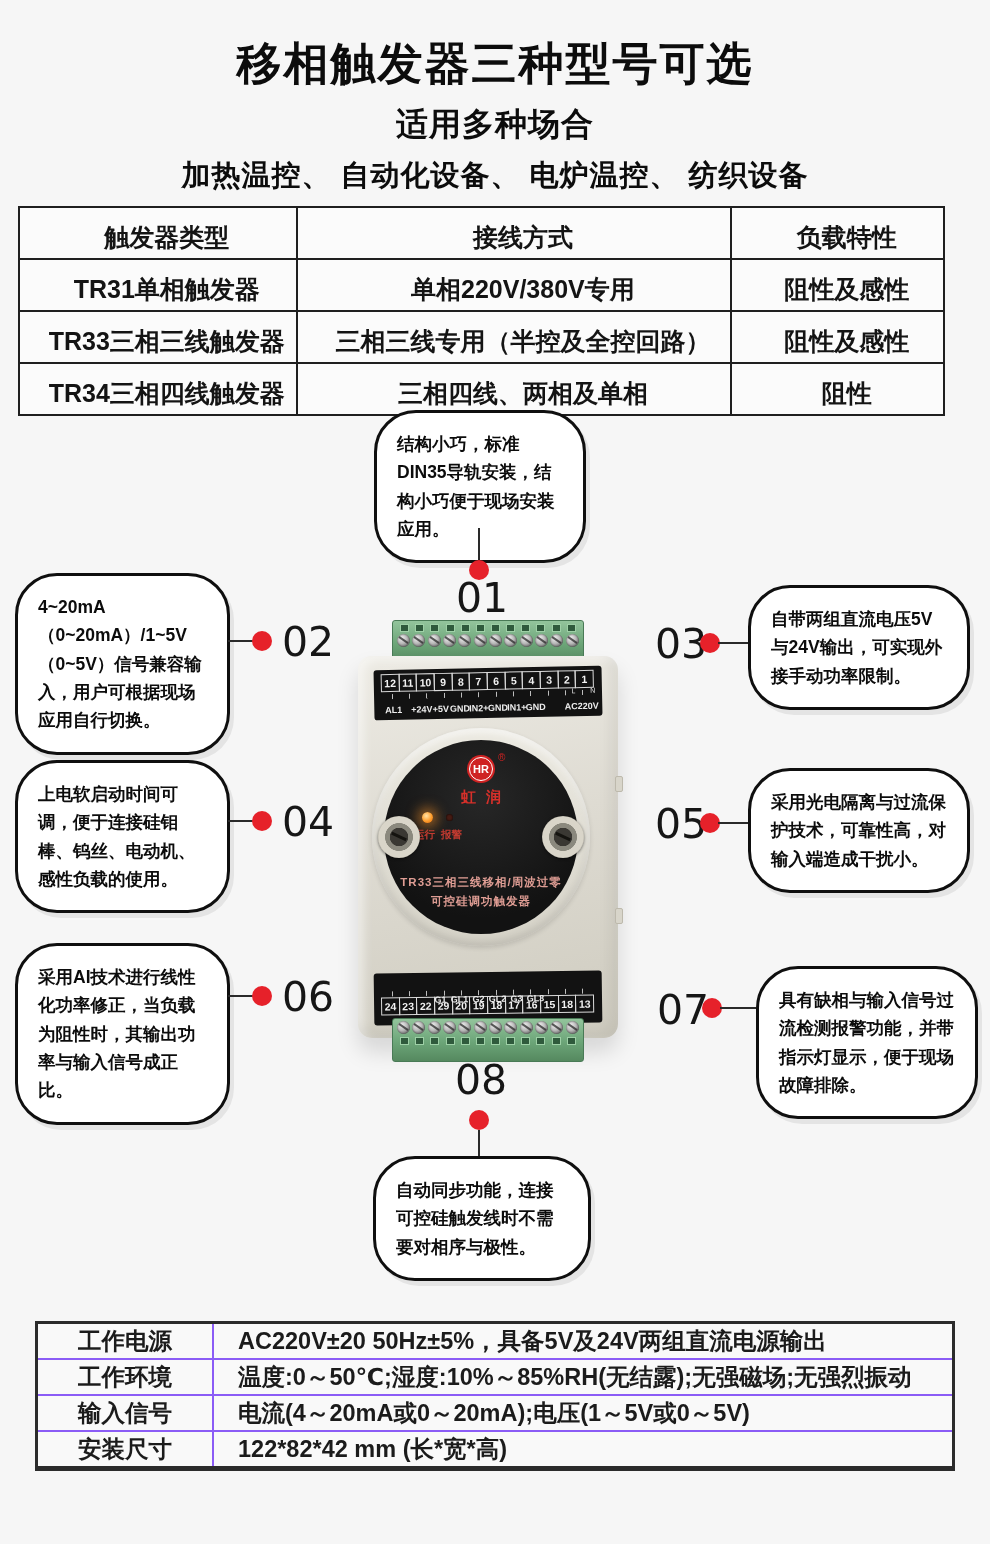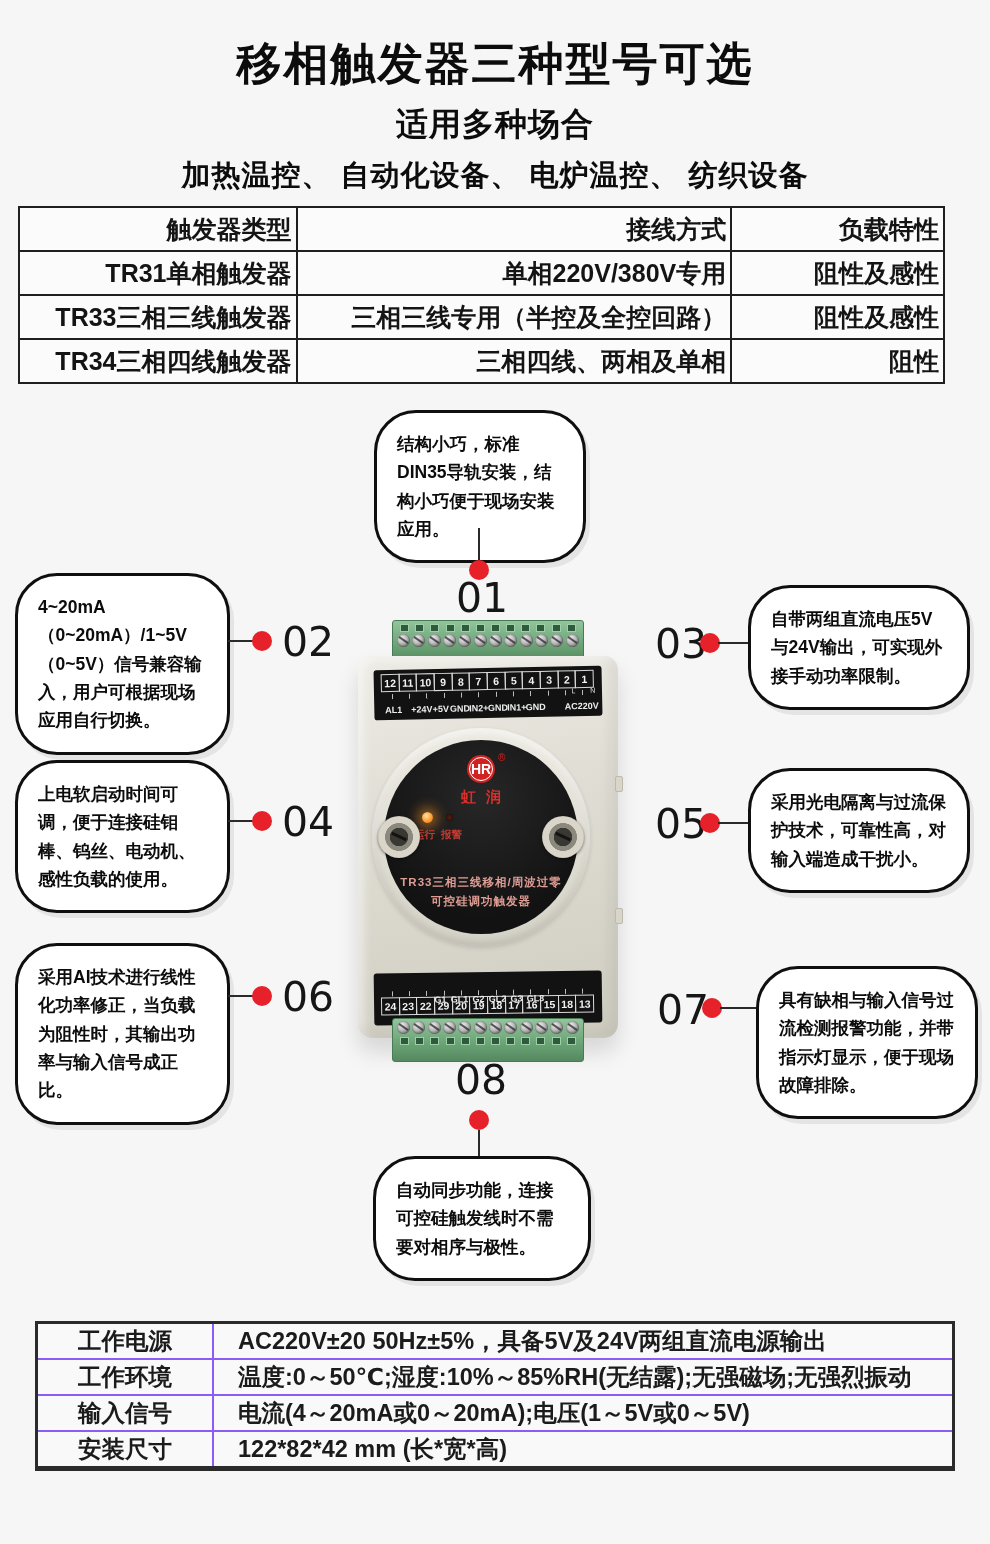--- a/index.html
+++ b/index.html
@@ -9,21 +9,21 @@
   
   .hd{position:absolute;left:0;width:100%;text-align:center;font-weight:bold;color:#0c0c0c;}
   .hd-title{top:26px;font-size:45px;letter-spacing:2px;}
   .hd-sub{top:95px;font-size:32px;letter-spacing:1px;}
   .hd-apps{top:148px;font-size:29px;letter-spacing:1px;}
 
   
   .model-table{position:absolute;left:18px;top:198px;width:927px;border-collapse:collapse;
                background:#fbfbfb;}
   .model-table th,.model-table td{border:2px solid #1f1f1f;font-size:25px;font-weight:700;
-               color:#141414;text-align:right;height:40px;padding:1px 4px 1px 22px;}
+               color:#141414;text-align:center;height:40px;padding:9px 4px 1px 22px;}
   .mt-c1{width:30%;}.mt-c2{width:47%;}.mt-c3{width:23%;}
 
   
   .bubble{position:absolute;background:#fff;border:3px solid #0f0f0f;border-radius:42px;
           padding:17px 20px;font-size:17.5px;font-weight:bold;line-height:1.62;color:#0c0c0c;
           box-sizing:border-box;box-shadow:4px 5px 0 rgba(0,0,0,.07);text-align:left;}
   .co-num{position:absolute;font-size:41px;color:#161616;font-family:"DejaVu Sans",sans-serif;}
   .co-dot{position:absolute;width:20px;height:20px;border-radius:50%;background:#e6212a;}
   .co-line{position:absolute;background:#2a2a2a;}
 
@@ -64,21 +64,21 @@
   .slabel{top:22px;}
   .ln-mark{position:absolute;transform:translateX(-50%);top:21px;color:#e8e8e8;font-size:7px;}
   .bezel{position:absolute;left:14px;top:72px;width:218px;height:218px;border-radius:50%;
          background:linear-gradient(180deg,#eceae2,#d6d3c8);
          box-shadow:inset 0 -4px 8px rgba(0,0,0,.12),inset 0 4px 6px rgba(255,255,255,.65),0 2px 5px rgba(0,0,0,.12);}
   .panel-circle{position:absolute;left:12px;top:12px;width:194px;height:194px;border-radius:50%;
          background:radial-gradient(circle at 50% 30%,#272727,#121212 72%);}
   .logo{position:relative;margin:15px auto 0;width:28px;height:28px;border-radius:50%;
         background:#cf2222;display:flex;align-items:center;justify-content:center;}
   .logo::before{content:"";position:absolute;inset:2px;border:1px solid #fff;border-radius:50%;}
-  .logo-hr{color:#fff;font-size:14px;font-weight:bold;}
+  .logo-hr{color:#fff;font-size:11px;font-weight:bold;}
   .reg{position:absolute;top:12px;left:calc(50% + 17px);color:#cf2222;font-size:10px;}
   .brand{margin-top:5px;text-align:center;color:#d8302a;font-size:15px;font-weight:bold;
          letter-spacing:10px;padding-left:10px;}
   .led{position:absolute;border-radius:50%;}
   .led-run{left:38px;top:72px;width:11px;height:11px;
          background:radial-gradient(circle at 40% 35%,#ffe3a8,#ff9c2a 55%,#e06a10);
          box-shadow:0 0 12px 5px rgba(255,150,40,.5);}
   .led-alarm{left:62px;top:74px;width:7px;height:7px;background:#471b13;box-shadow:inset 0 0 2px #000;}
   .led-labels{position:absolute;left:30px;top:88px;display:flex;gap:6px;color:#c23a30;
          font-size:10.5px;font-weight:bold;}

